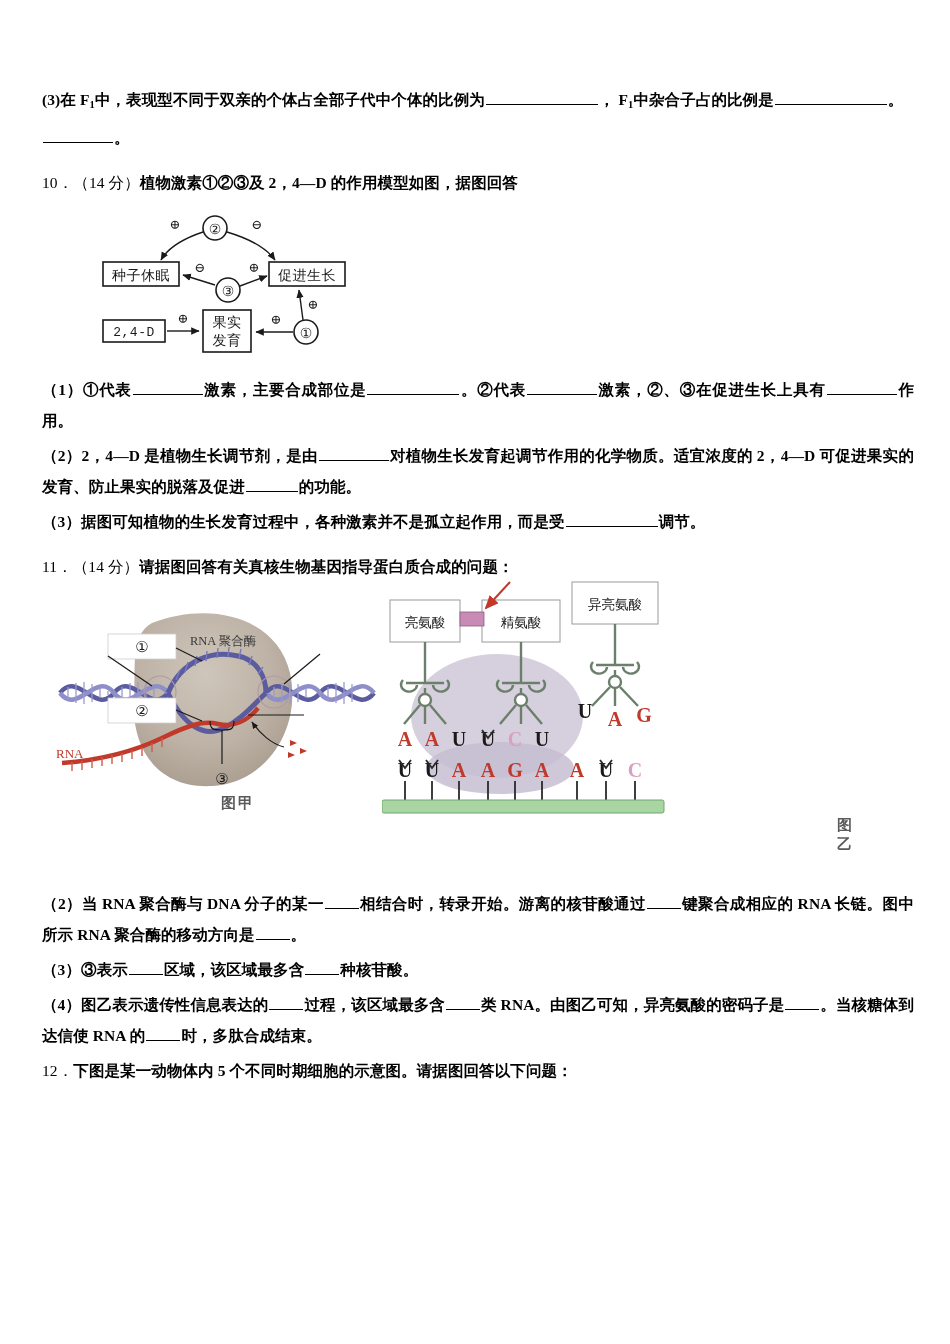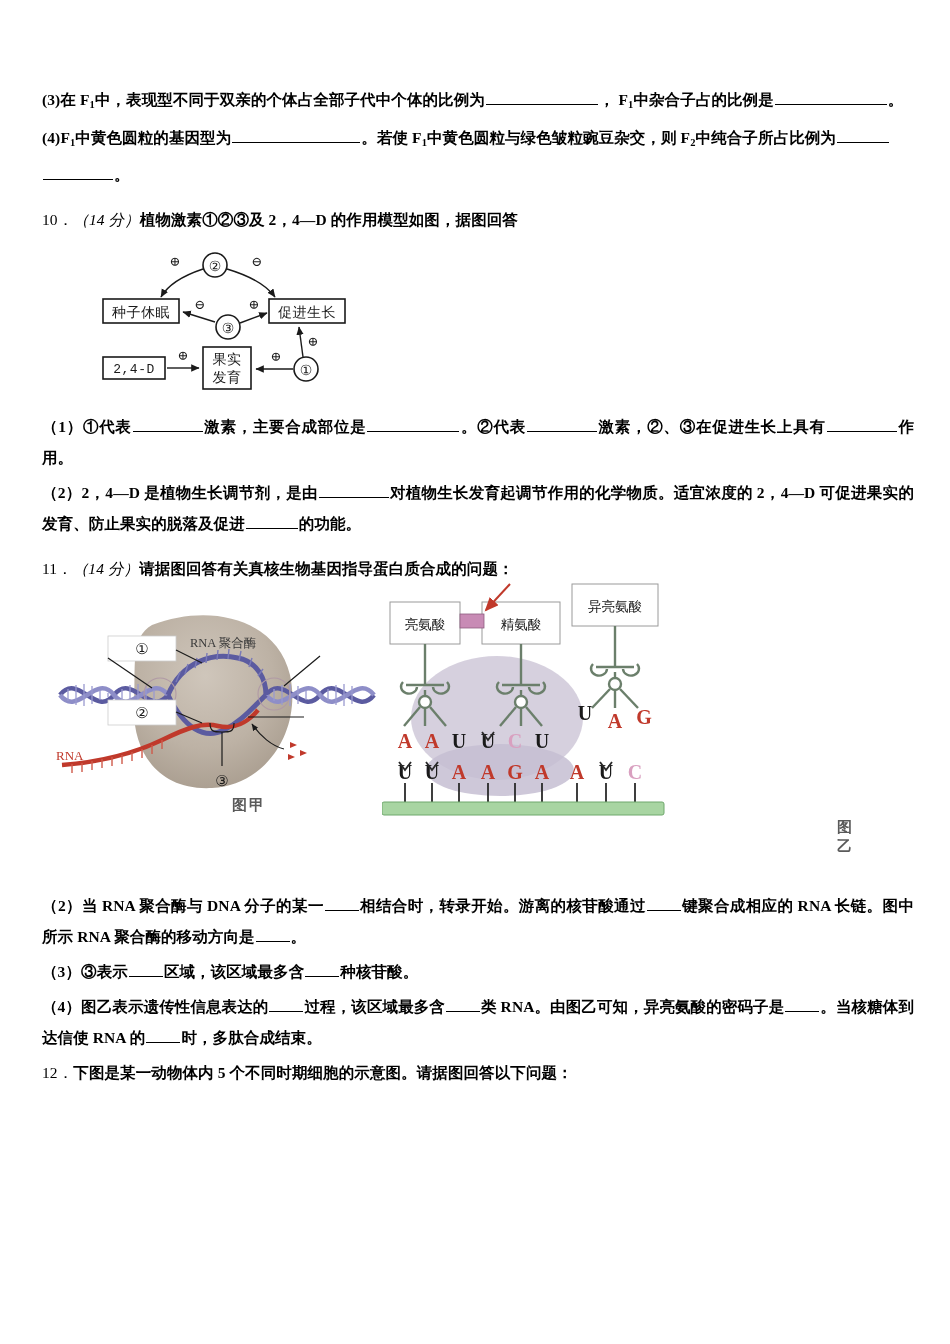--- a/index.html
+++ b/index.html
@@ -52,21 +52,21 @@
   .b-xxl { width: 128px; }
   sub {
     font-size: 10.5px;
     vertical-align: -0.25em;
   }
 
   .qnum {
     font-weight: 400;
     font-family: "Liberation Serif", serif;
   }
-  .paren { font-weight: 400; font-style: italic; }
+  .paren { font-weight: 400; }
 
   
   .blk { margin-bottom: 4px; }
   .sec-head { margin-top: 14px; margin-bottom: 6px; }
 
   
   .hormone-fig {
     position: relative;
     width: 300px;
     height: 150px;
@@ -94,32 +94,31 @@
     width: 300px;
     height: 290px;
   }
   .fig-cap {
     position: absolute;
     font-size: 15px;
     font-weight: 700;
     color: #5a5a5a;
     letter-spacing: 2px;
   }
-  .cap-jia { left: 180px; top: 206px; }
+  .cap-jia { left: 169px; top: 206px; }
   .cap-yi  { left: 455px; top: 238px; }
 </style>
 </head>
 <body>
 
 <div class="page">
 <div class="content">
 
   <p class="qline"><span>(3)在 F</span><sub>1</sub><span>中，表现型不同于双亲的个体占全部子代中个体的比例为</span><span class="blank b-xl"></span><span>，</span>&nbsp;<span>F</span><sub>1</sub><span>中杂合子占的比例是</span><span class="blank b-xl"></span><span>。</span></p>
 
-  <p class="qline"><span>(4)</span><span>F</span><sub>1</sub><span>中黄色圆粒的基因型为</span><span class="blank b-xxl"></span><span>。若使 F</span><sub>1</sub><span>中黄色圆粒与绿色皱粒豌豆杂交，则 F</span><sub>2</sub><span>中纯合子所占比例为</span><span class="blank b-sm"></span></p>
   <p class="qline"><span class="blank b-md"></span><span>。</span></p>
 
   <p class="qline sec-head"><span class="qnum">10．</span><span class="paren">（14 分）</span><span>植物激素①②③及 2，4—D 的作用模型如图，据图回答</span></p>
 
   <div class="hormone-fig">
     <svg width="300" height="150" viewBox="0 0 300 150" xmlns="http://www.w3.org/2000/svg">
       <defs>
         <marker id="ah" markerWidth="7" markerHeight="7" refX="5.6" refY="2.6" orient="auto">
           <path d="M0,0 L6,2.6 L0,5.2 z" fill="#1a1a1a"></path>
         </marker>
@@ -167,20 +166,21 @@
 
       <path d="M206,110 L202,80" fill="none" stroke="#1a1a1a" stroke-width="1.4" marker-end="url(#ah)"></path>
       <text x="216" y="99" font-size="13" text-anchor="middle" fill="#1a1a1a">⊕</text>
     </svg>
   </div>
 
   <p class="qline blk"><span>（1）</span><span>①代表</span><span class="blank b-md"></span><span>激素，主要合成部位是</span><span class="blank b-lg"></span><span>。②代表</span><span class="blank b-md"></span><span>激素，②、③在促进生长上具有</span><span class="blank b-md"></span><span>作用。</span></p>
 
   <p class="qline blk"><span>（2）</span><span>2，4—D 是植物生长调节剂，是由</span><span class="blank b-md"></span><span>对植物生长发育起调节作用的化学物质。适宜浓度的 2，4—D 可促进果实的发育、防止果实的脱落及促进</span><span class="blank b-sm"></span><span>的功能。</span></p>
 
+  <p class="qline blk"><span>（3）</span><span>据图可知植物的生长发育过程中，各种激素并不是孤立起作用，而是受</span><span class="blank b-lg"></span><span>调节。</span></p>
 
   <p class="qline sec-head"><span class="qnum">11．</span><span class="paren">（14 分）</span><span>请据图回答有关真核生物基因指导蛋白质合成的问题：</span></p>
 
   <div class="fig-row">
 
     <div class="fig-jia">
       <svg width="330" height="250" viewBox="0 0 330 250" xmlns="http://www.w3.org/2000/svg">
         <defs>
           <radialGradient id="polyg" cx="45%" cy="35%" r="70%">
             <stop offset="0%" stop-color="#cfc6bb"></stop>

